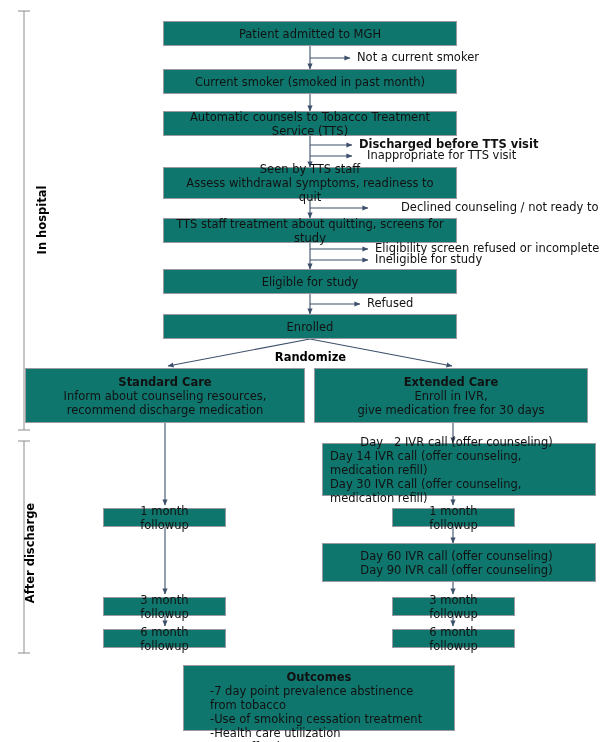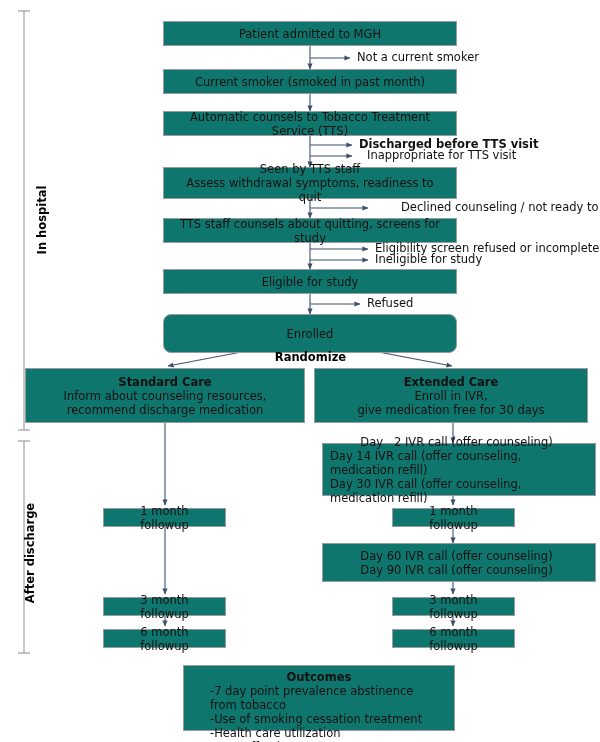--- a/index.html
+++ b/index.html
@@ -161,28 +161,28 @@
   <div class="box" style="left:163px; top:111px; width:294px; height:25px;">
     <span>Automatic counsels to Tobacco Treatment Service (TTS)</span>
   </div>
 
   <div class="box" style="left:163px; top:167px; width:294px; height:32px;">
     <span>Seen by TTS staff</span>
     <span>Assess withdrawal symptoms, readiness to quit</span>
   </div>
 
   <div class="box" style="left:163px; top:218px; width:294px; height:25px;">
-    <span>TTS staff counsels about quitting, screens for study</span>
+    <span>TTS staff treatment about quitting, screens for study</span>
   </div>
 
   <div class="box" style="left:163px; top:269px; width:294px; height:25px;">
     <span>Eligible for study</span>
   </div>
 
-  <div class="box" style="left:163px; top:314px; width:294px; height:39px;border-radius:8px;">
+  <div class="box" style="left:163px; top:314px; width:294px; height:25px;">
     <span>Enrolled</span>
   </div>
 
   <div class="side-note" style="left:357px; top:51px;">Not a current smoker</div>
   <div class="side-note" style="left:359px; top:138px;font-weight:bold;">Discharged before TTS visit</div>
   <div class="side-note" style="left:359px; top:149px;margin-left:8px;">Inappropriate for TTS visit</div>
   <div class="side-note" style="left:375px; top:201px;margin-left:26px;">Declined counseling / not ready to quit</div>
   <div class="side-note" style="left:375px; top:242px;">Eligibility screen refused or incomplete</div>
   <div class="side-note" style="left:375px; top:253px;">Ineligible for study</div>
   <div class="side-note" style="left:367px; top:297px;">Refused</div>

